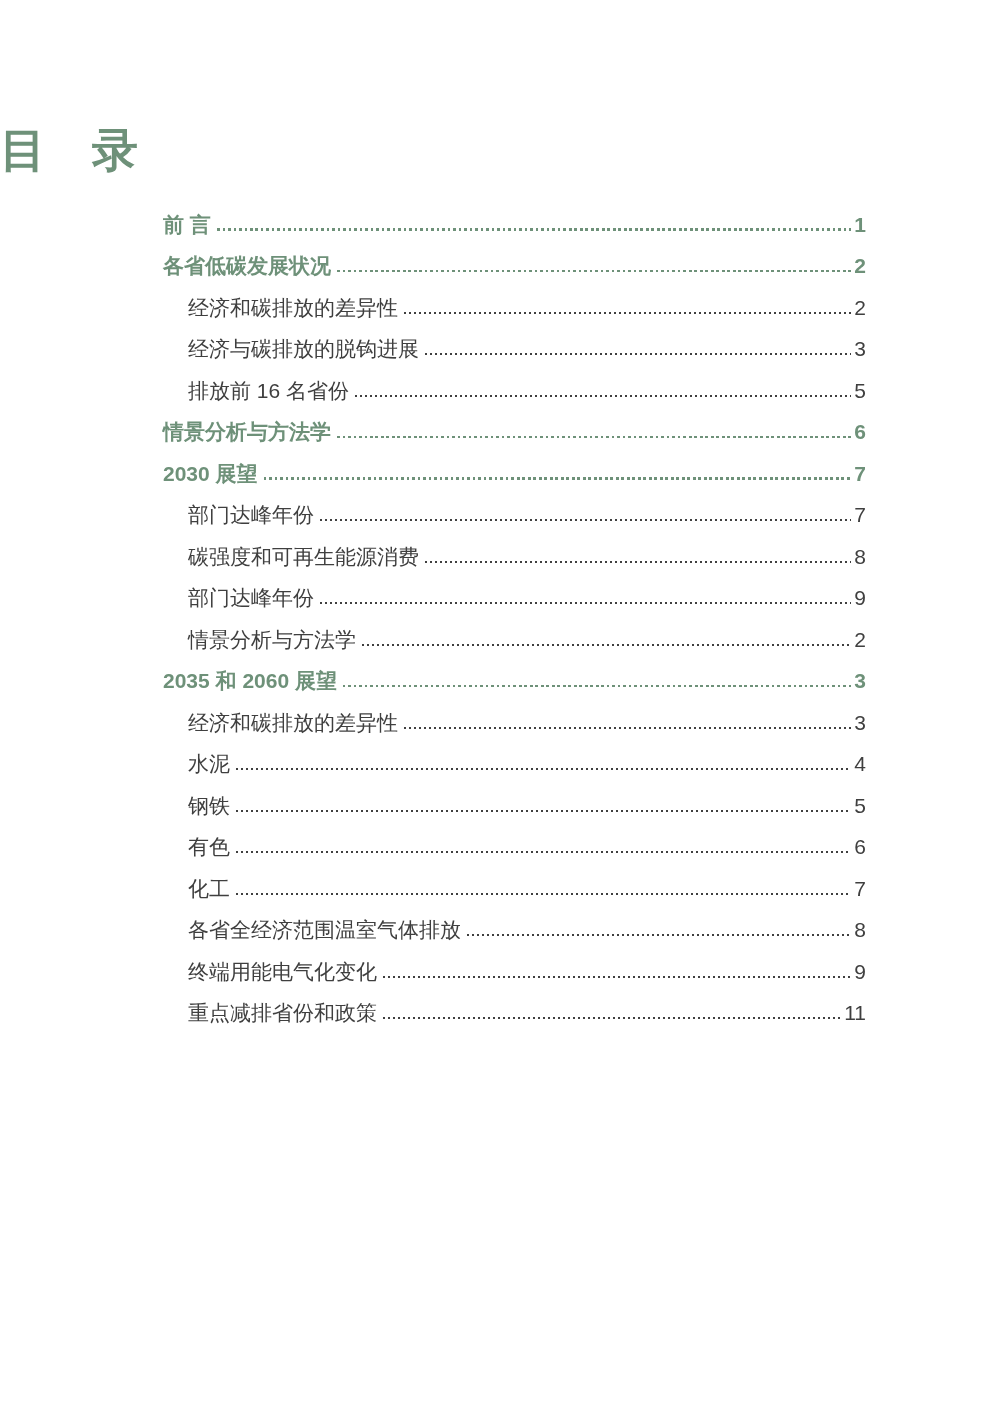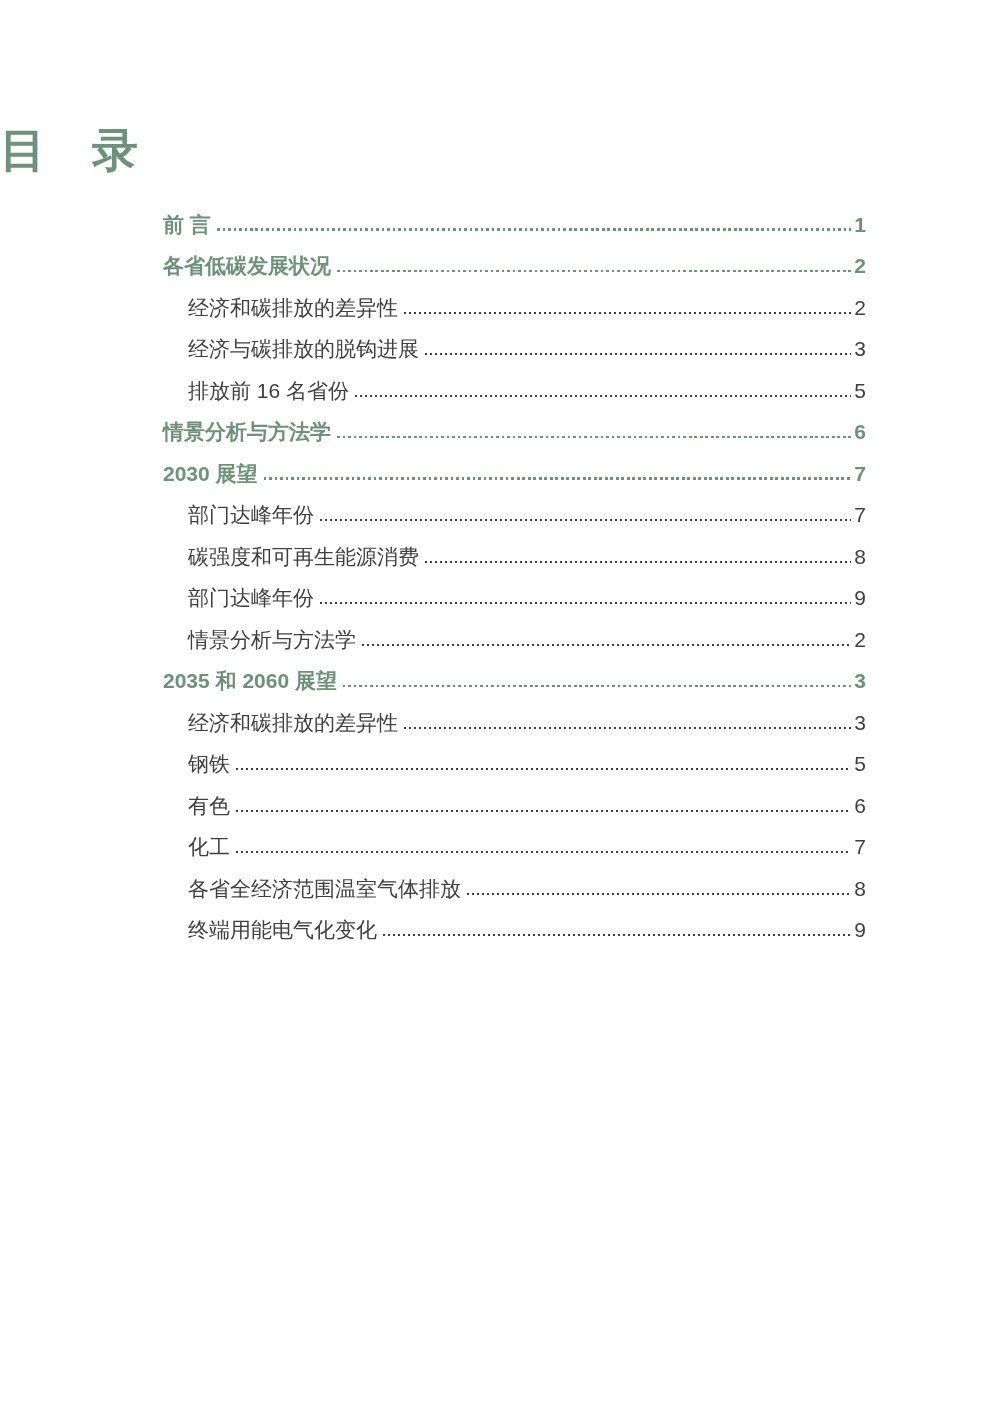--- a/index.html
+++ b/index.html
@@ -144,20 +144,25 @@
     <span class="toc-label">2035 和 2060 展望</span>
     <span class="leader"></span>
     <span class="toc-page">3</span>
   </div>
     <div class="toc-row l2">
     <span class="toc-label">经济和碳排放的差异性</span>
     <span class="leader"></span>
     <span class="toc-page">3</span>
   </div>
     <div class="toc-row l2">
+    <span class="toc-label">水泥</span>
+    <span class="leader"></span>
+    <span class="toc-page">4</span>
+  </div>
+    <div class="toc-row l2">
     <span class="toc-label">钢铁</span>
     <span class="leader"></span>
     <span class="toc-page">5</span>
   </div>
     <div class="toc-row l2">
     <span class="toc-label">有色</span>
     <span class="leader"></span>
     <span class="toc-page">6</span>
   </div>
     <div class="toc-row l2">
@@ -168,13 +173,18 @@
     <div class="toc-row l2">
     <span class="toc-label">各省全经济范围温室气体排放</span>
     <span class="leader"></span>
     <span class="toc-page">8</span>
   </div>
     <div class="toc-row l2">
     <span class="toc-label">终端用能电气化变化</span>
     <span class="leader"></span>
     <span class="toc-page">9</span>
   </div>
+    <div class="toc-row l2">
+    <span class="toc-label">重点减排省份和政策</span>
+    <span class="leader"></span>
+    <span class="toc-page">11</span>
+  </div>
   </div>
 
 </body></html>

